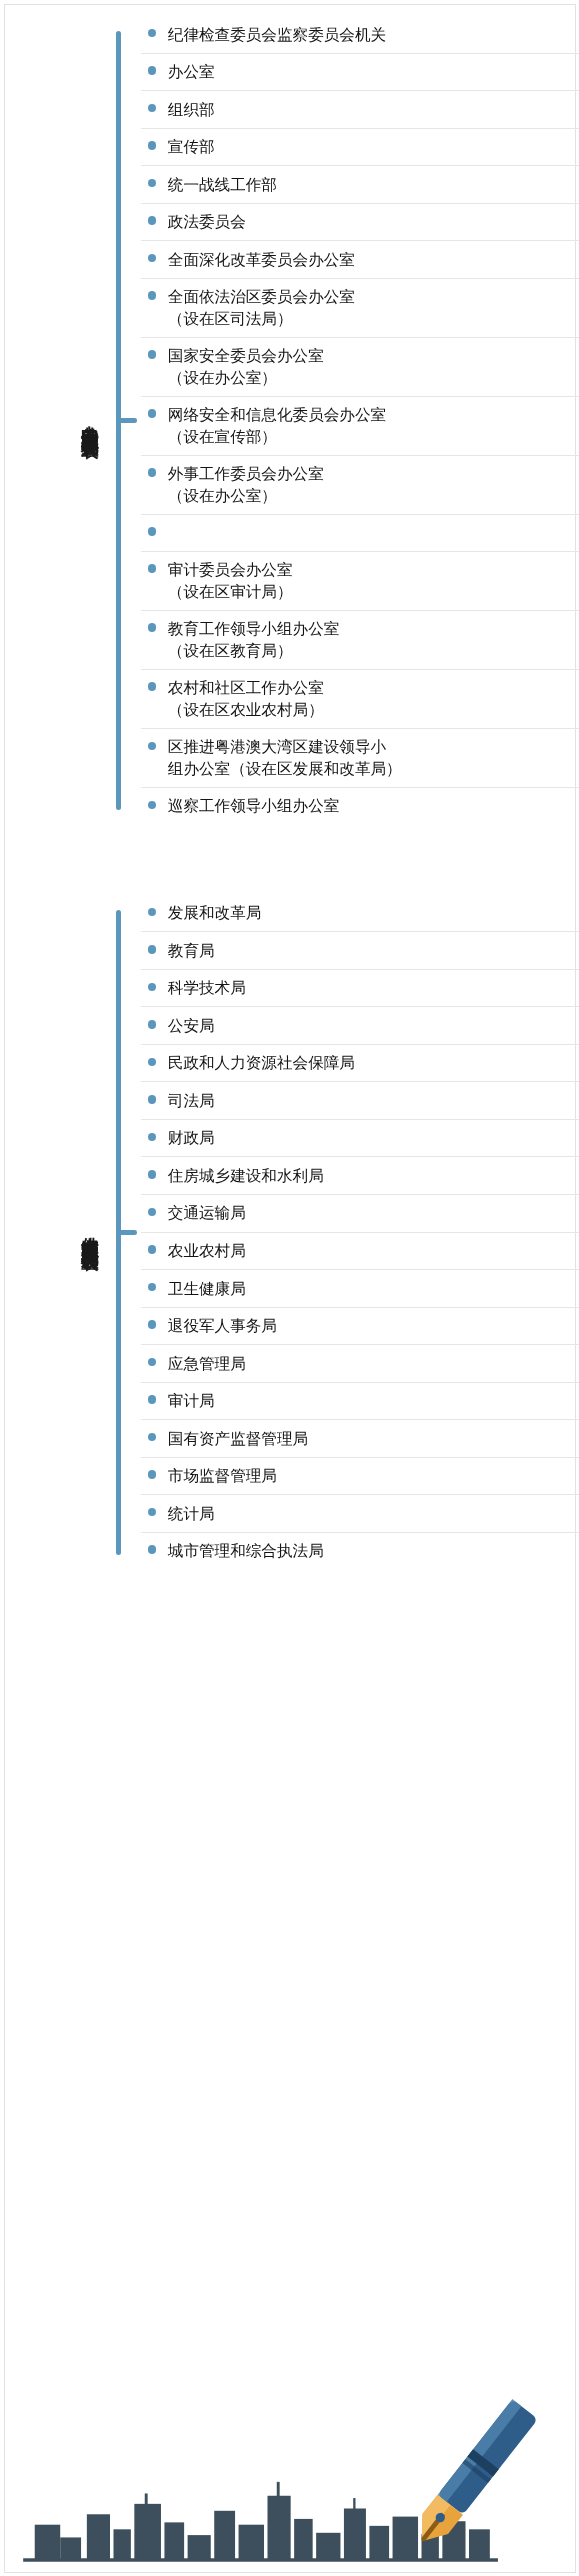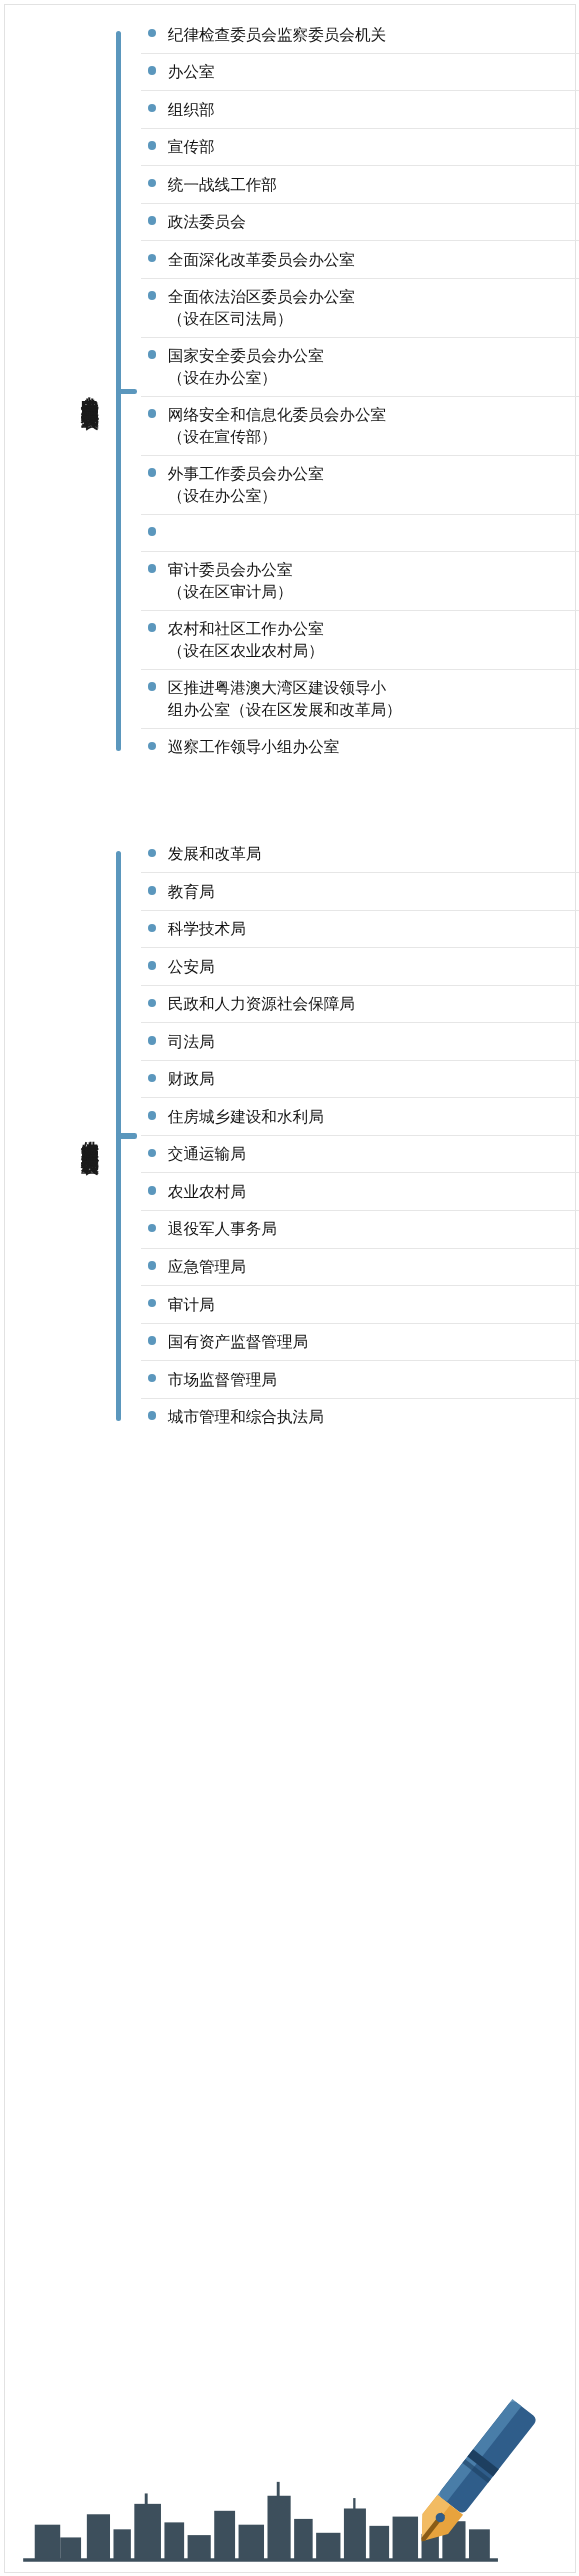--- a/index.html
+++ b/index.html
@@ -215,20 +215,25 @@
       <div class="item">
         <span class="bullet"></span>
       </div>
       <div class="item">
         <span class="bullet"></span>
         <span class="item-text">审计委员会办公室
 （设在区审计局）</span>
       </div>
       <div class="item">
         <span class="bullet"></span>
+        <span class="item-text">教育工作领导小组办公室
+（设在区教育局）</span>
+      </div>
+      <div class="item">
+        <span class="bullet"></span>
         <span class="item-text">农村和社区工作办公室
 （设在区农业农村局）</span>
       </div>
       <div class="item">
         <span class="bullet"></span>
         <span class="item-text">区推进粤港澳大湾区建设领导小
 组办公室（设在区发展和改革局）</span>
       </div>
       <div class="item">
         <span class="bullet"></span>
@@ -285,37 +290,45 @@
       <div class="item">
         <span class="bullet"></span>
         <span class="item-text">交通运输局</span>
       </div>
       <div class="item">
         <span class="bullet"></span>
         <span class="item-text">农业农村局</span>
       </div>
       <div class="item">
         <span class="bullet"></span>
+        <span class="item-text">卫生健康局</span>
+      </div>
+      <div class="item">
+        <span class="bullet"></span>
         <span class="item-text">退役军人事务局</span>
       </div>
       <div class="item">
         <span class="bullet"></span>
         <span class="item-text">应急管理局</span>
       </div>
       <div class="item">
         <span class="bullet"></span>
         <span class="item-text">审计局</span>
       </div>
       <div class="item">
         <span class="bullet"></span>
         <span class="item-text">国有资产监督管理局</span>
       </div>
       <div class="item">
         <span class="bullet"></span>
         <span class="item-text">市场监督管理局</span>
+      </div>
+      <div class="item">
+        <span class="bullet"></span>
+        <span class="item-text">统计局</span>
       </div>
       <div class="item">
         <span class="bullet"></span>
         <span class="item-text">城市管理和综合执法局</span>
       </div>
 
     </div>
   </div>
 
   <div class="skyline-wrap">

